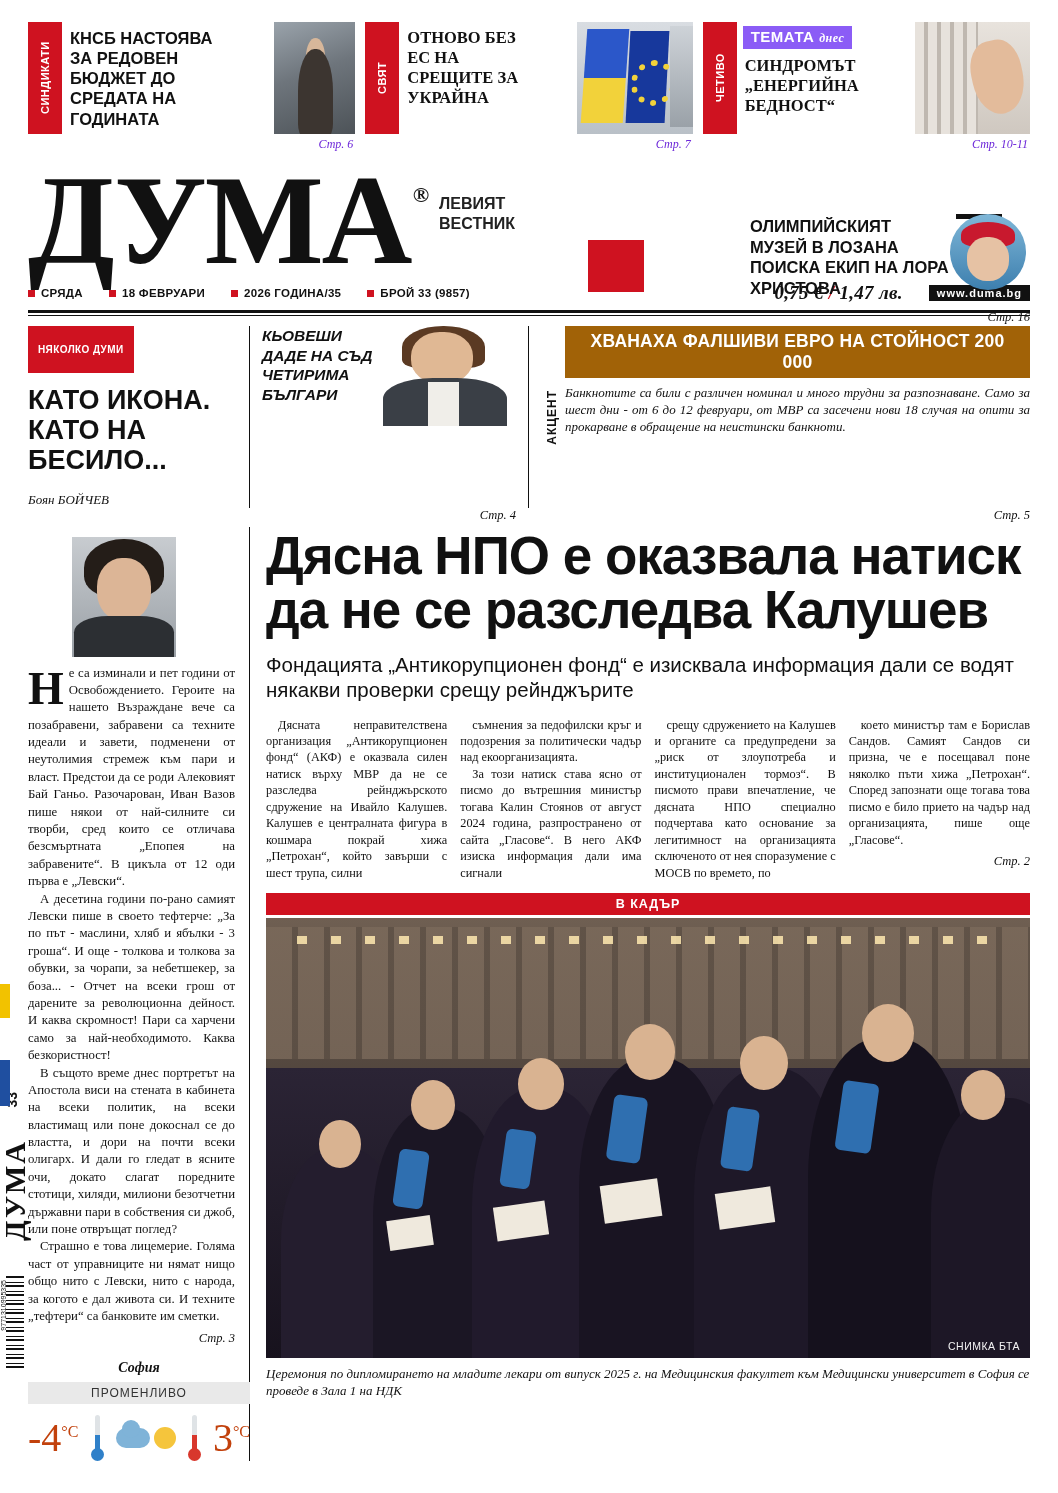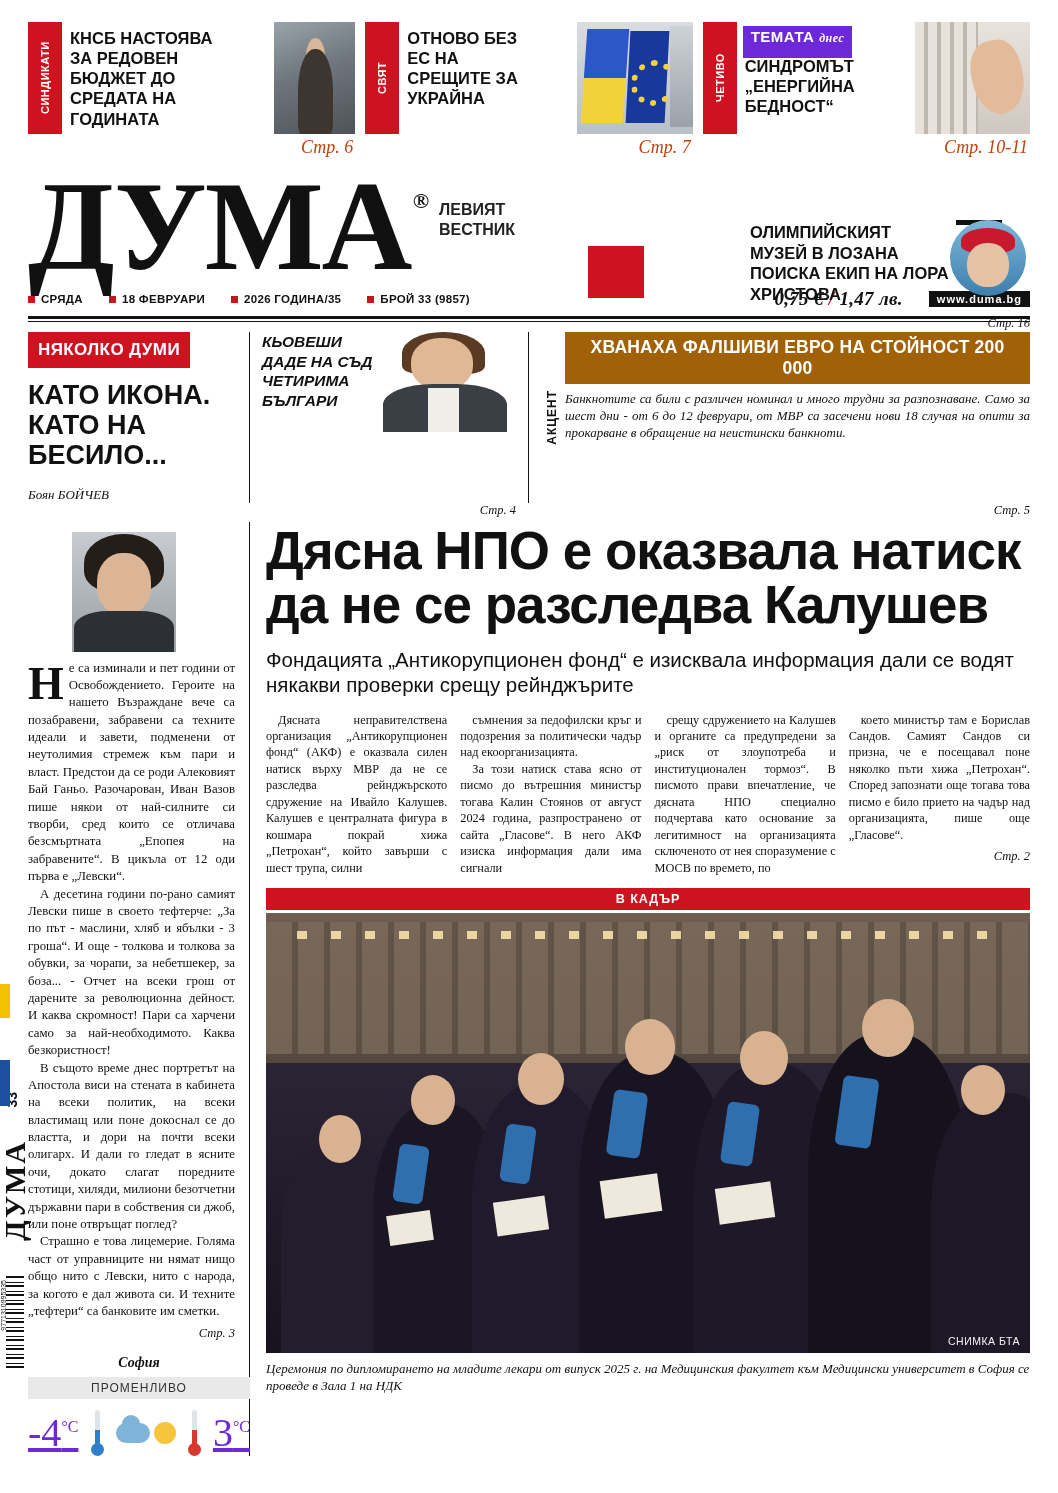--- a/index.html
+++ b/index.html
@@ -23,43 +23,43 @@
     font-size:11px; letter-spacing:.5px;
     display:flex; align-items:center; justify-content:center;
     writing-mode:vertical-rl; transform:rotate(180deg);
   }
   .teaser-body { flex:1; display:flex; background:#fff;gap:44px; }
   .teaser-text {
     font-family:"Liberation Sans", sans-serif;
     font-weight:bold; font-size:16.5px; line-height:1.22;
     padding:6px 8px 0 8px; color:#111; width:168px;
   }
-  .teaser-text.wide { width:134px; }
+  .teaser-text.wide { width:134px;font-family:Liberation Serif, serif; }
   .teaser-img { flex:1; overflow:hidden; position:relative; }
-  .pagenote { font-style:italic; font-size:18px; text-align:right; color:#c2410c; padding:3px 2px 0 0; }
+  .pagenote { font-style:italic; font-size:12px; text-align:right; color:#6d28d9; padding:3px 2px 0 0; }
   .teaser-notes { display:flex; gap:10px; }
   .teaser-notes > div { flex:1; }
 
   
   .ph { position:absolute; inset:0; }
   .ph-man1 { background:linear-gradient(160deg,#9aa3ab 0%,#6e757c 45%,#4d5358 100%); }
   .ph-man1:after{content:"";position:absolute;left:30%;top:24%;width:42%;height:78%;border-radius:48% 48% 14% 14%;background:#3c3530;}
   .ph-man1:before{content:"";position:absolute;left:39%;top:14%;width:24%;height:34%;border-radius:50%;background:#d7b79a;}
   .ph-flags { background:linear-gradient(#d9dde2,#b9c0c7); }
   .ph-flags .f1{position:absolute;left:6%;top:6%;width:36%;height:84%;background:linear-gradient(#2b57c9 0 52%,#f2d23a 52% 100%);transform:skewX(-4deg);}
   .ph-flags .f2{position:absolute;left:44%;top:8%;width:34%;height:82%;background:#17389c;transform:skewX(-3deg);}
   .ph-flags .f2:after{content:"";position:absolute;left:50%;top:50%;width:34px;height:34px;margin:-17px 0 0 -17px;border-radius:50%;border:6px dotted #f2d23a;}
   .ph-flags .f3{position:absolute;left:80%;top:4%;width:20%;height:90%;background:linear-gradient(#ced3d8,#9aa1a8);}
   .ph-rad { background:linear-gradient(#e8e3dd,#cfc8c0); }
   .ph-rad .bars{position:absolute;left:0;top:0;width:55%;height:100%;background:repeating-linear-gradient(90deg,#e7e2dc 0 9px,#bfb8b0 9px 13px);}
   .ph-rad .hand{position:absolute;right:6%;top:16%;width:44%;height:66%;border-radius:42% 40% 50% 48%;background:#e3bb9b;transform:rotate(-12deg);}
   .tema-badge{
     position:absolute; left:6px; top:4px; z-index:3;
-    background:#6d28d9; color:#fff; font-family:"Liberation Sans",sans-serif;
-    font-weight:bold; font-size:15px; padding:2px 8px 12px 8px; letter-spacing:.5px;
+    background:#8b5cf6; color:#fff; font-family:"Liberation Sans",sans-serif;
+    font-weight:bold; font-size:15px; padding:2px 8px 3px 8px; letter-spacing:.5px;
   }
   .tema-badge em{ color:#fff; font-family:"Liberation Serif",serif; font-size:12px; }
   .teaser3-text{ position:relative; z-index:2; }
 
   
   .masthead { display:flex; align-items:flex-start; margin-top:16px; position:relative; }
   .logo {
     font-family:"Liberation Serif", serif;
     font-weight:bold; font-size:126px; line-height:.84;
     letter-spacing:-2px; color:#111;
@@ -89,21 +89,21 @@
   .price .sep{ color:#cf1220; }
   .site { background:#111; color:#fff; font-family:"Liberation Sans",sans-serif; font-size:11px;
           padding:2px 8px; letter-spacing:1px; }
   .rule-thick { height:3px; background:#111; margin-top:6px; }
   .rule-thin { height:1px; background:#111; margin-top:2px; }
 
   
   .strip2 { display:flex; margin-top:10px; gap:0; }
   .col-left { width:222px; padding-right:14px; border-right:1px solid #111; }
   .kw-tag { display:inline-block; background:#cf1220; color:#fff; font-family:"Liberation Sans",sans-serif;
-            font-weight:bold; font-size:17px; padding:8px 10px; letter-spacing:.4px; }
+            font-weight:bold; font-size:10px; padding:18px 10px; letter-spacing:.4px; }
   .kw-head { font-family:"Liberation Sans",sans-serif; font-weight:bold; font-size:27px; line-height:1.12;
              margin-top:12px; color:#111; }
   .kw-author { font-style:italic; font-size:13px; margin-top:16px; }
   .col-mid { width:278px; padding:0 12px; display:flex;font-style:italic; }
   .kovesi-text { font-family:"Liberation Sans",sans-serif; font-weight:bold; font-size:15.5px; line-height:1.28; width:112px; }
   .kovesi-photo { flex:1; position:relative; height:100px; overflow:hidden; }
   .kovesi-photo .head{position:absolute;left:26%;top:6%;width:44%;height:52%;border-radius:46%;background:#e0b894;}
   .kovesi-photo .hair{position:absolute;left:20%;top:0;width:58%;height:42%;border-radius:50% 50% 20% 20%;background:#5b3a23;}
   .kovesi-photo .body{position:absolute;left:6%;top:52%;width:88%;height:52%;border-radius:40% 40% 0 0;background:#3a3f46;}
   .kovesi-photo .shirt{position:absolute;left:38%;top:56%;width:22%;height:44%;background:#f0eee9;}
@@ -167,21 +167,21 @@
   .photo-credit { position:absolute; right:10px; bottom:6px; color:#fff; font-family:"Liberation Sans",sans-serif;
                   font-size:10.5px; letter-spacing:.5px; opacity:.95; }
   .caption { font-style:italic; font-size:13px; line-height:1.3; margin-top:8px; }
 
   
   .weather { width:222px; margin-top:14px; }
   .w-city { text-align:center; font-family:"Liberation Serif",serif; font-weight:bold; font-style:italic; font-size:14px; }
   .w-cond { background:#e9e9e9; text-align:center; font-family:"Liberation Sans",sans-serif;
             font-size:12px; letter-spacing:1px; padding:4px 0; margin-top:6px; color:#333; }
   .w-row { display:flex; align-items:center; justify-content:space-between; margin-top:10px; }
-  .w-temp { font-family:"Liberation Serif",serif; font-size:40px; font-weight:normal; color:#6d28d9;text-decoration:underline; }
+  .w-temp { font-family:"Liberation Serif",serif; font-size:40px; font-weight:normal; color:#c2410c; }
   .w-temp sup { font-size:16px; }
   .therm { width:13px; height:46px; position:relative; }
   .therm .tube{position:absolute;left:4px;top:0;width:5px;height:34px;background:#dfe3e6;border-radius:3px;}
   .therm .bulb{position:absolute;left:0;bottom:0;width:13px;height:13px;border-radius:50%;}
   .therm .fill{position:absolute;left:4px;bottom:10px;width:5px;height:16px;}
   .therm.cold .bulb{background:#2f80c9;} .therm.cold .fill{background:#2f80c9;}
   .therm.warm .bulb{background:#d8372c;} .therm.warm .fill{background:#d8372c;}
   .wicons { display:flex; gap:4px; align-items:center; }
   .sun { width:22px; height:22px; border-radius:50%; background:#f5c53c; }
   .cloud { width:34px; height:20px; background:#7fb3d8; border-radius:12px; position:relative; }

